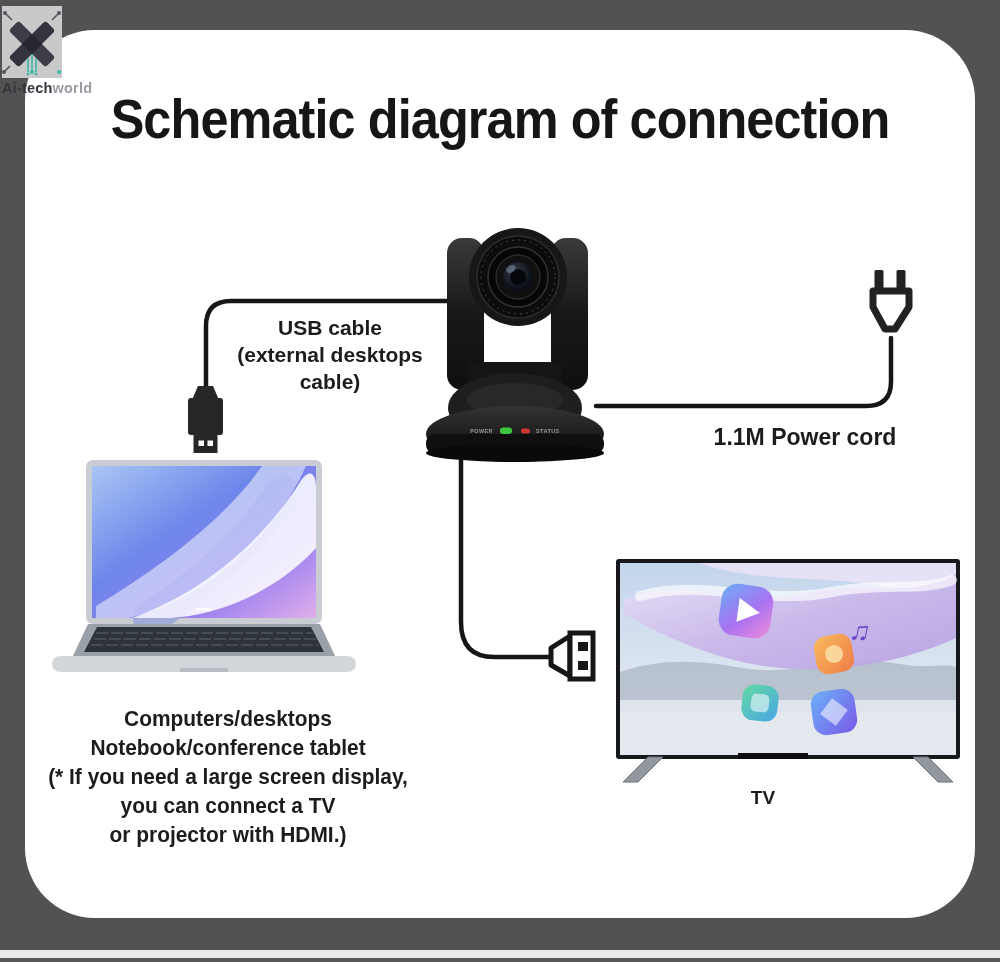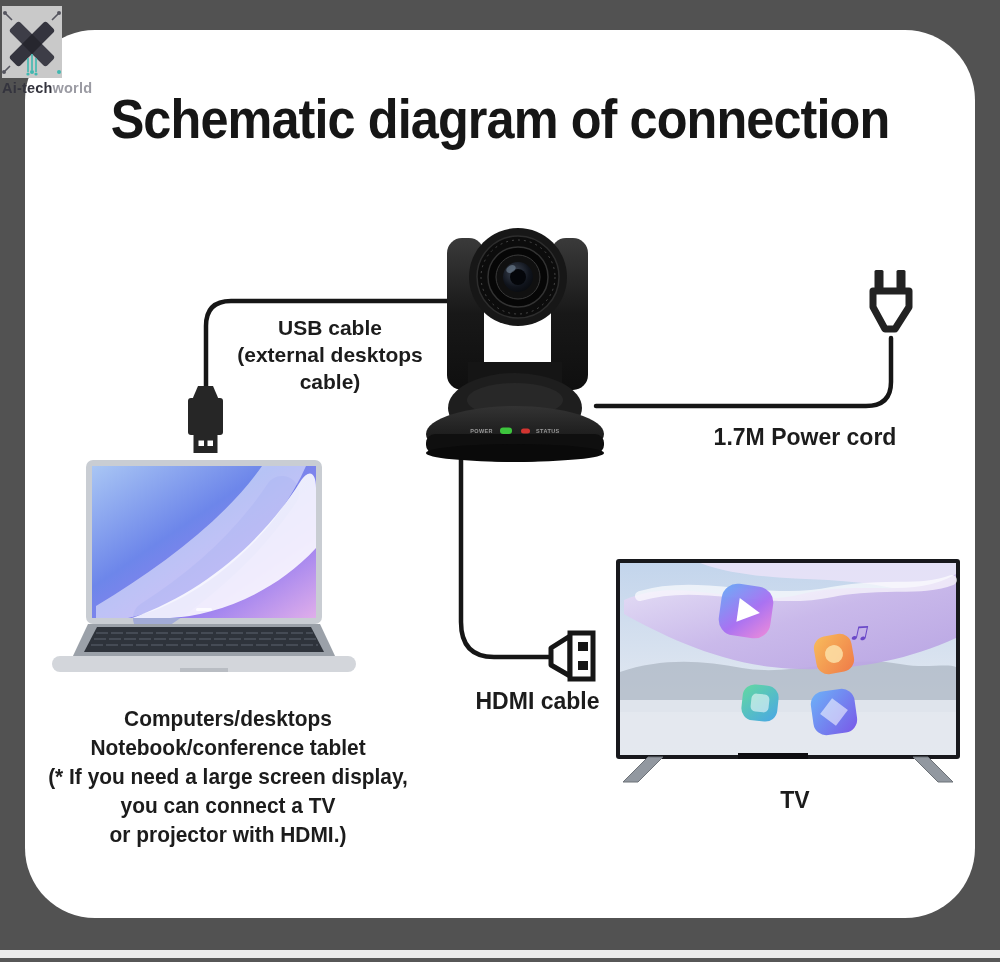--- a/index.html
+++ b/index.html
@@ -17,21 +17,21 @@
 
   .title{position:absolute;left:0;top:86px;width:1000px;text-align:center;
          font-size:56px;font-weight:700;color:#161616;letter-spacing:-1px;
          transform:scaleX(.9);transform-origin:center;white-space:pre;}
 
   .lbl{position:absolute;font-weight:700;color:#1c1c1c;text-align:center;white-space:pre;}
   .usb-label{left:185px;top:314px;width:290px;font-size:21px;line-height:27px;}
   .power-label{left:655px;top:424px;width:300px;font-size:23px;}
   .camera-label{left:430px;top:485px;width:190px;font-size:28px;}
   .hdmi-label{left:440px;top:688px;width:195px;font-size:23px;}
-  .tv-label{left:700px;top:787px;width:190px;font-size:23px;}
+  .tv-label{left:668px;top:787px;width:190px;font-size:19px;}
   .note{left:0px;top:704px;width:456px;font-size:22px;line-height:29px;transform:scaleX(.95);transform-origin:center;}
 
   svg{position:absolute;left:0;top:0;}
 </style>
 </head>
 <body>
 
 <div class="stage">
   <div class="card"></div>
 
@@ -210,22 +210,21 @@
       </g>
       <rect x="738" y="753" width="70" height="6" fill="#0d0d10"></rect>
       <polygon points="648,757 663,757 638,782 623,782" fill="#9298a0" stroke="#6d7278" stroke-width="1"></polygon>
       <polygon points="928,757 913,757 938,782 953,782" fill="#9298a0" stroke="#6d7278" stroke-width="1"></polygon>
     </g>
   </svg>
 
   <div class="lbl usb-label">USB cable
 (external desktops
 cable)</div>
-  <div class="lbl power-label">1.7M Power cord</div>
-  <div class="lbl hdmi-label">HDMI cable</div>
+  <div class="lbl power-label">1.1M Power cord</div>
   <div class="lbl tv-label">TV</div>
   <div class="lbl note">Computers/desktops
 Notebook/conference tablet
 (* If you need a large screen display,
 you can connect a TV
 or projector with HDMI.)</div>
 
   <div class="bottom-strip"></div>
   <div class="bottom-edge"></div>
 </div>

